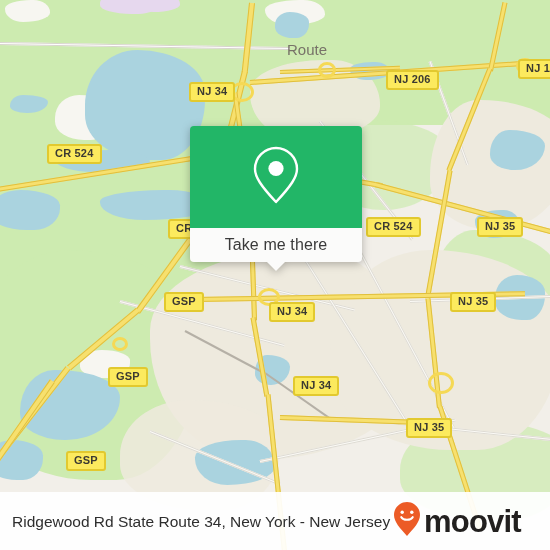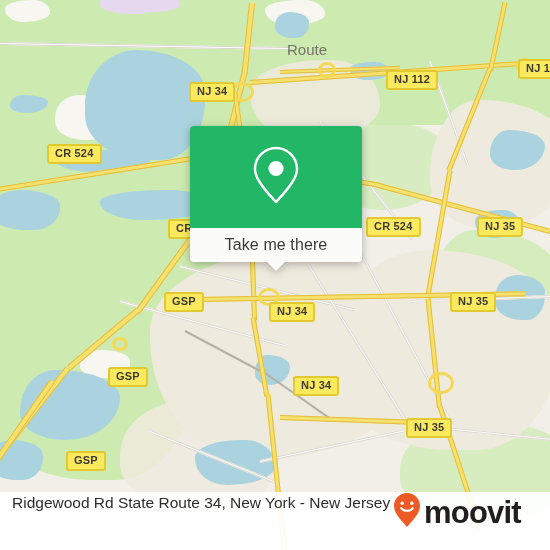--- a/index.html
+++ b/index.html
@@ -98,21 +98,21 @@
     z-index: 40;
   }
 
   
   #footer {
     position: absolute;
     left: 0; right: 0; top: 492px; height: 58px;
     background: rgba(255,255,255,0.93);
     z-index: 45;
     display: flex;
-    align-items: flex-start;
+    align-items: center;
     padding: 0 22px 0 12px;
   }
   #footer-title {
     flex: 1 1 auto;
     font-size: 15.5px;
     line-height: 21px;
     color: #2e2e2e;
     max-width: 380px;
     font-family: "Liberation Sans", sans-serif;
   }
@@ -267,21 +267,21 @@
     <div class="junction" style="left:230px;top:82px;width:24px;height:20px;"></div>
     <div class="junction" style="left:318px;top:62px;width:18px;height:16px;"></div>
     <div class="junction" style="left:258px;top:288px;width:22px;height:18px;"></div>
     <div class="junction" style="left:428px;top:372px;width:26px;height:22px;"></div>
     <div class="junction" style="left:516px;top:58px;width:18px;height:16px;"></div>
     <div class="junction" style="left:112px;top:337px;width:16px;height:14px;"></div>
 
     <div class="place-label" style="left:287px;top:41px;">Route</div>
 
     <div class="shield" style="left:189px;top:82px;">NJ 34</div>
-    <div class="shield" style="left:386px;top:70px;">NJ 112</div>
+    <div class="shield" style="left:386px;top:70px;">NJ 206</div>
     <div class="shield" style="left:518px;top:59px;">NJ 13</div>
     <div class="shield" style="left:47px;top:144px;">CR 524</div>
     <div class="shield" style="left:168px;top:219px;">CR</div>
     <div class="shield" style="left:366px;top:217px;">CR 524</div>
     <div class="shield" style="left:477px;top:217px;">NJ 35</div>
     <div class="shield" style="left:164px;top:292px;">GSP</div>
     <div class="shield" style="left:269px;top:302px;">NJ 34</div>
     <div class="shield" style="left:450px;top:292px;">NJ 35</div>
     <div class="shield" style="left:108px;top:367px;">GSP</div>
     <div class="shield" style="left:293px;top:376px;">NJ 34</div>

